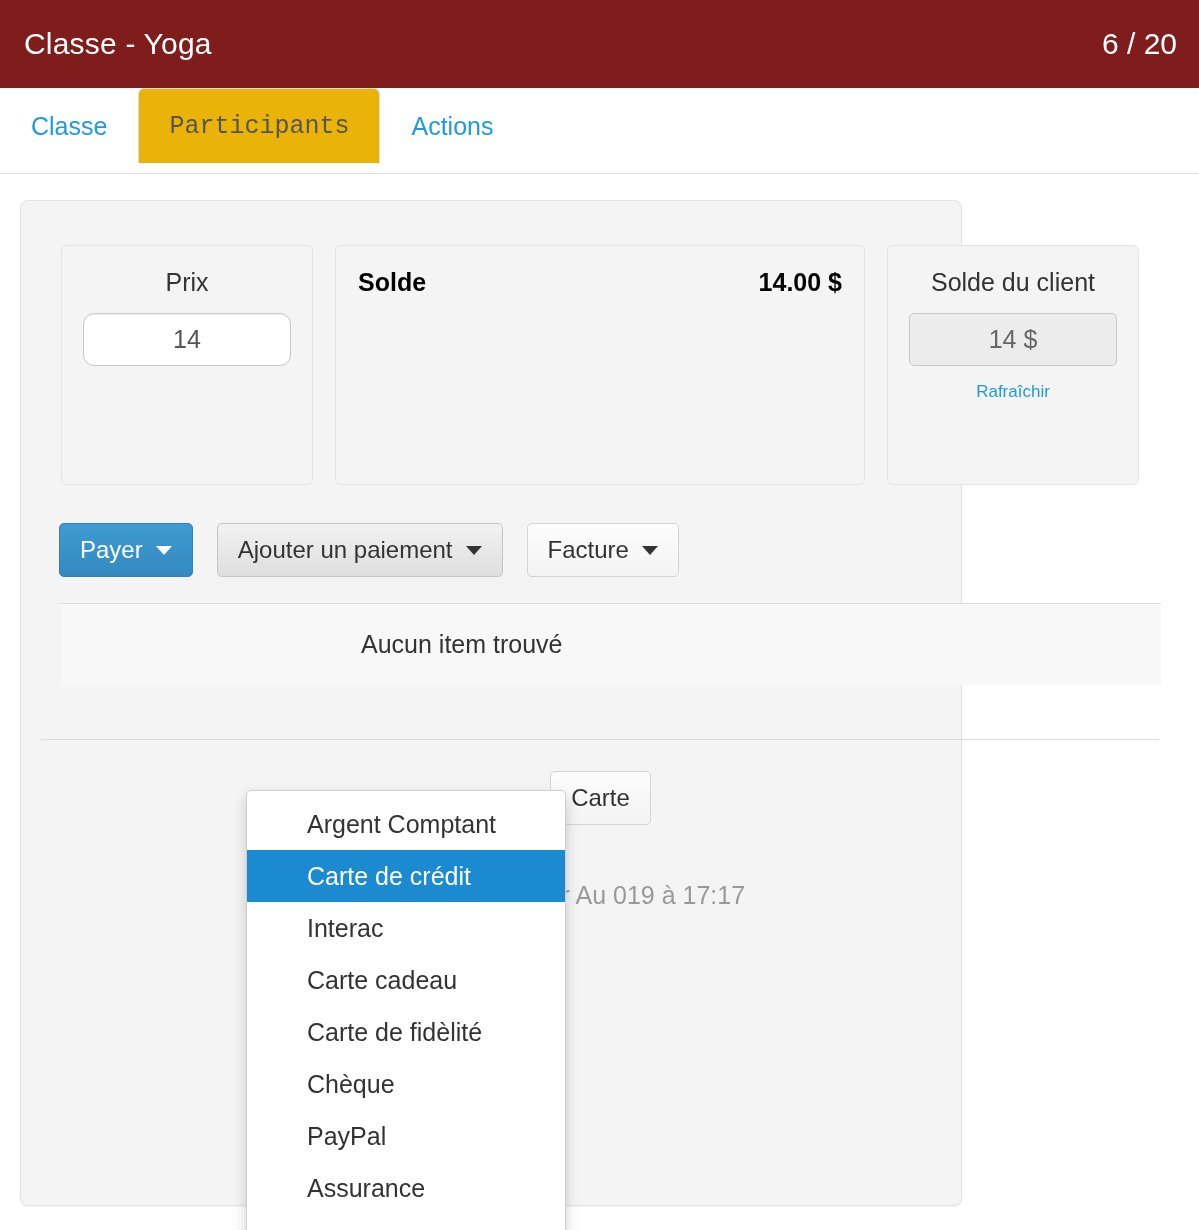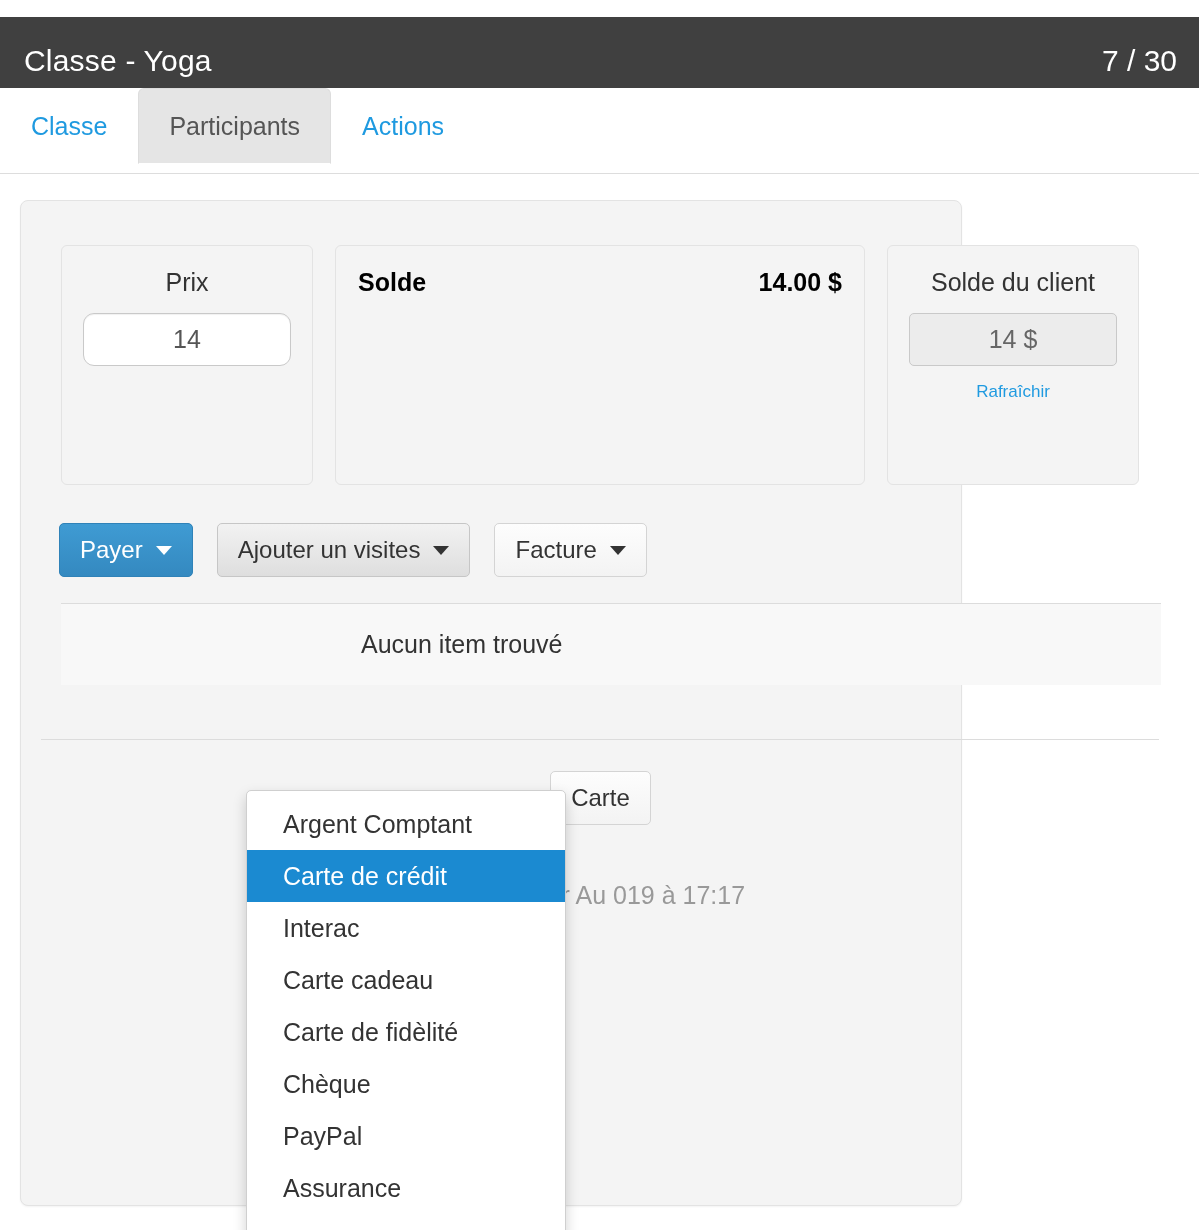--- a/index.html
+++ b/index.html
@@ -9,26 +9,25 @@
     background: #ffffff;
     font-family: "Liberation Sans", sans-serif;
     -webkit-font-smoothing: antialiased;
   }
 
   
   .titlebar {
     position: absolute;
     left: 0; top: 0;
     width: 1199px; height: 88px;
-    background: #404040;
+    background: #7f1d1d;
     display: flex;
     align-items: center;
     justify-content: space-between;
     padding: 0 22px 0 24px;
-    margin-top: 17px;
   }
   .titlebar-title {
     color: #ffffff;
     font-size: 30px;
     font-weight: 400;
     letter-spacing: 0.2px;
   }
   .titlebar-count {
     color: #ffffff;
     font-size: 30px;
@@ -54,25 +53,26 @@
     color: #1f9ae0;
     cursor: pointer;
     border: 1px solid transparent;
     border-radius: 6px 6px 0 0;
     background: transparent;
     position: relative;
     white-space: nowrap;
   }
   .tab.active {
     color: #555555;
-    background: #e5e5e5;
+    background: #eab308;
     border-color: #dddddd;
     border-bottom-color: #ffffff;
     margin-bottom: -1px;
     z-index: 2;
+    font-family: Liberation Mono, monospace;
   }
 
   
   .card {
     position: absolute;
     left: 20px; top: 200px;
     width: 942px; height: 1006px;
     background: #f4f4f4;
     border: 1px solid #e3e3e3;
     border-radius: 8px;
@@ -246,37 +246,37 @@
     border: 1px solid #cfcfcf;
     border-radius: 5px;
     box-shadow: 0 6px 14px rgba(0,0,0,0.18);
     padding: 7px 0;
     z-index: 50;
   }
   .dropdown-item {
     height: 52px;
     display: flex;
     align-items: center;
-    padding-left: 36px;
+    padding-left: 60px;
     font-size: 25px;
     color: #333333;
     cursor: pointer;
     white-space: nowrap;
   }
   .dropdown-item.highlighted {
     background: #1b8ad1;
     color: #ffffff;
   }
 </style>
 </head>
 <body>
 
 <div class="titlebar">
   <div class="titlebar-title">Classe - Yoga</div>
-  <div class="titlebar-count">7 / 30</div>
+  <div class="titlebar-count">6 / 20</div>
 </div>
 
 <div class="tabbar">
   <div class="tab">Classe</div>
   <div class="tab active">Participants</div>
   <div class="tab">Actions</div>
 </div>
 
 <div class="card">
 
@@ -300,21 +300,21 @@
       <a class="refresh-link">Rafraîchir</a>
     </div>
   </div>
 
   <div class="toolbar">
     <div class="btn btn-primary">
       <span>Payer</span>
       <span class="caret"></span>
     </div>
     <div class="btn btn-default">
-      <span>Ajouter un visites</span>
+      <span>Ajouter un paiement</span>
       <span class="caret"></span>
     </div>
     <div class="btn btn-light">
       <span>Facture</span>
       <span class="caret"></span>
     </div>
   </div>
 
   <div class="results-box">
     <div class="results-text">Aucun item trouvé</div>

